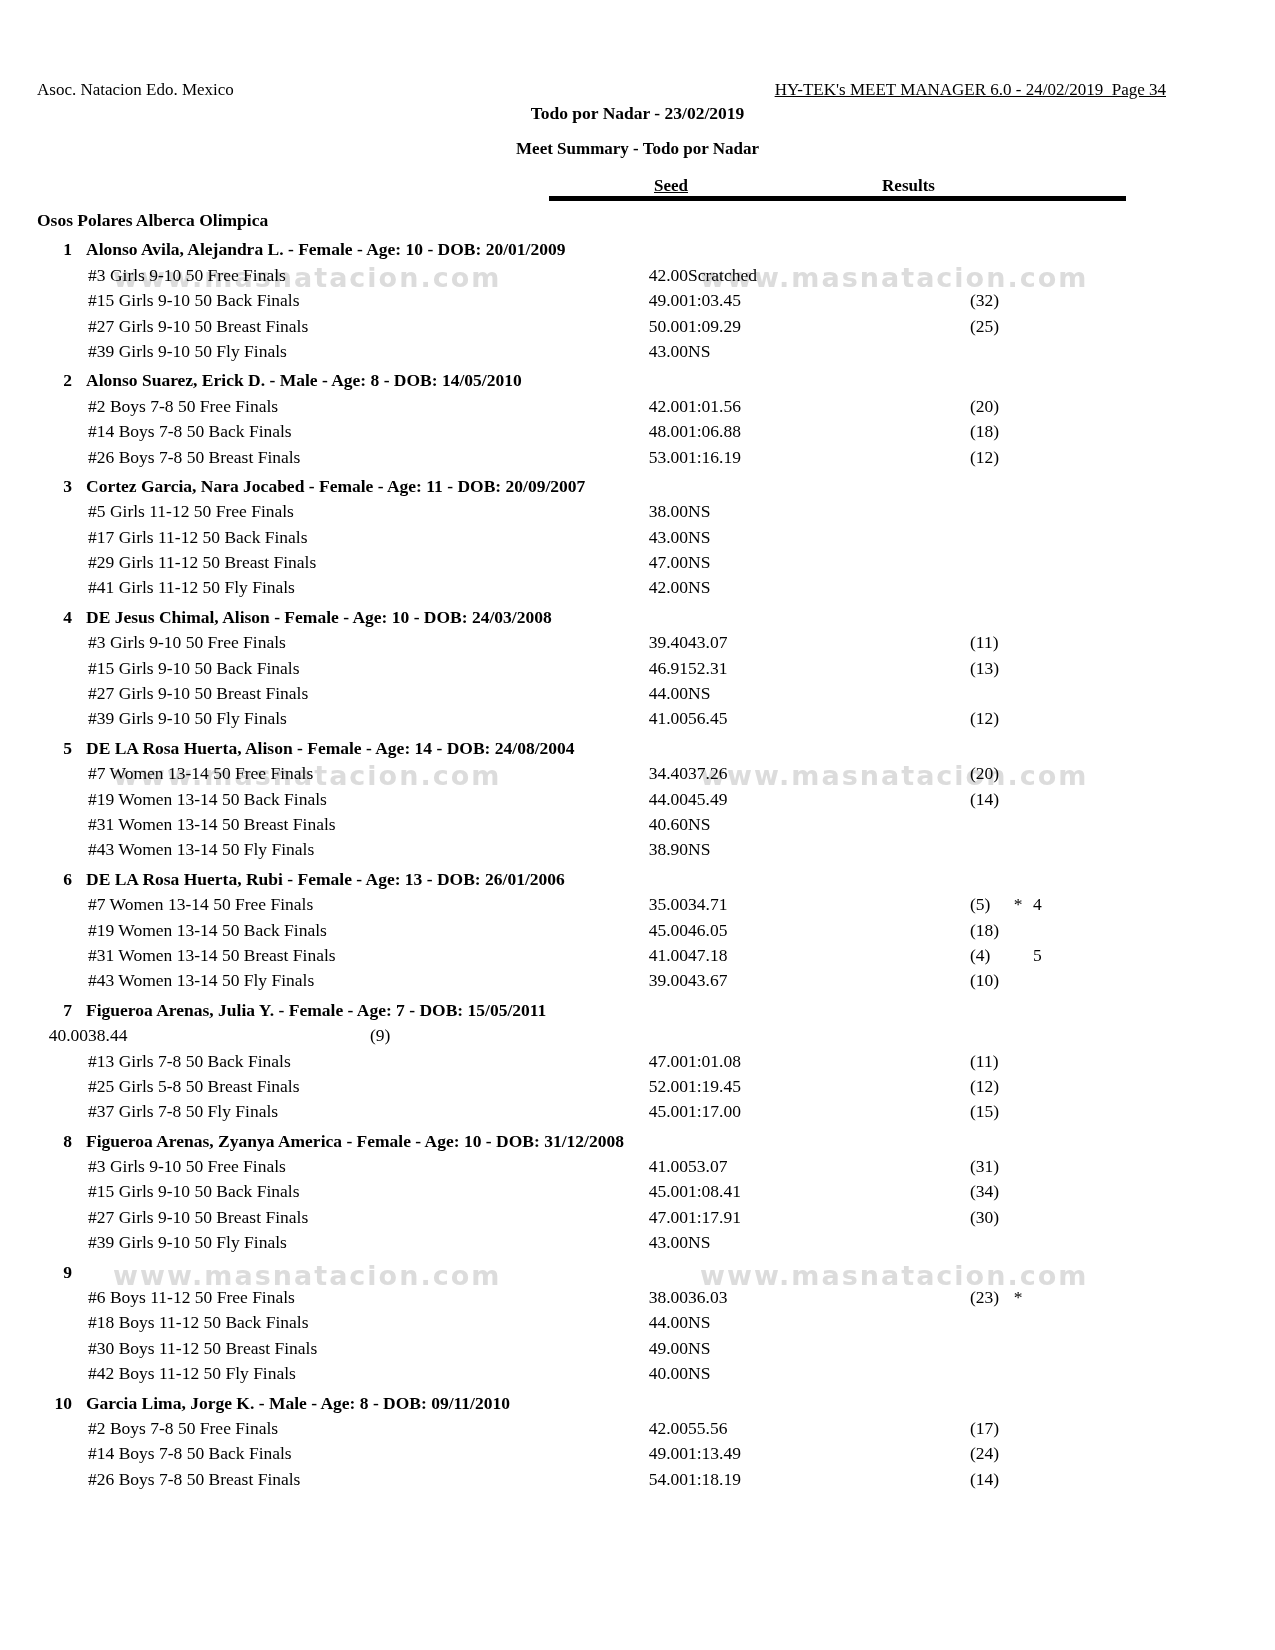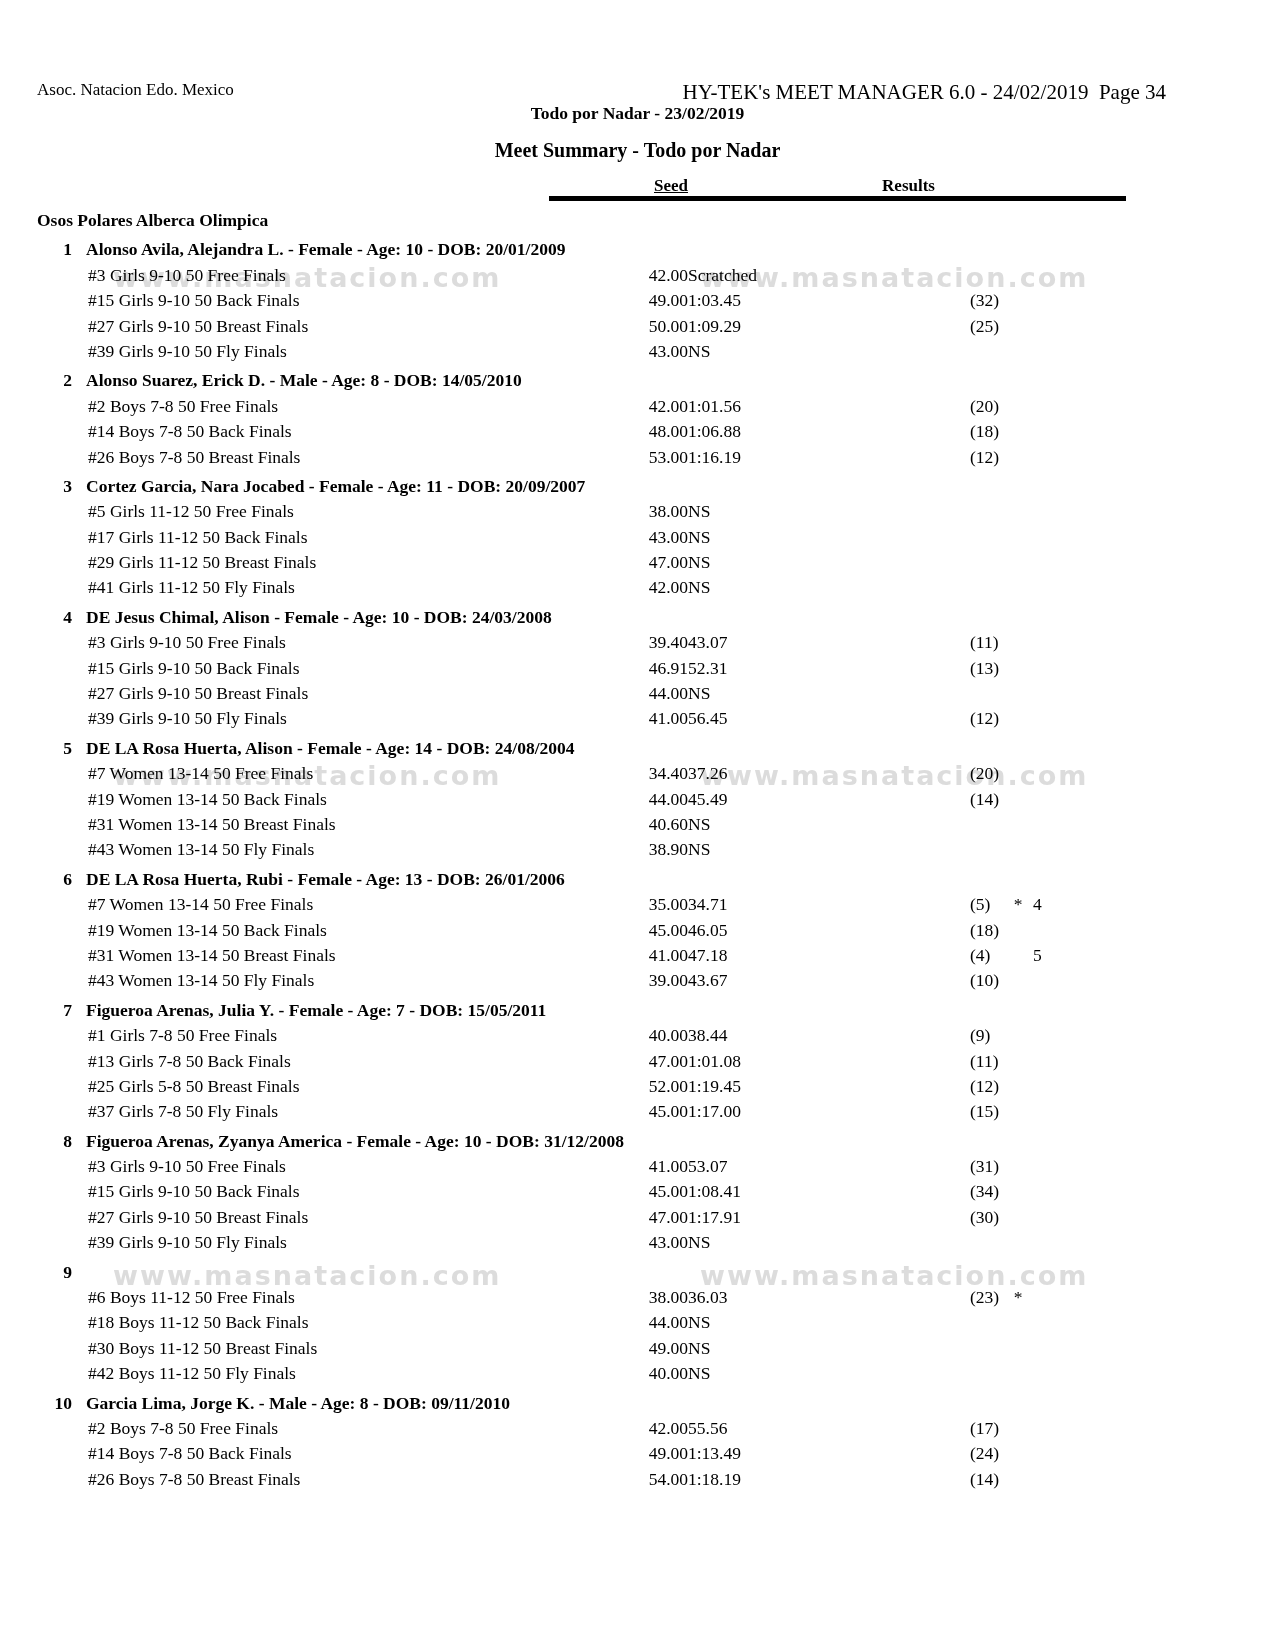--- a/index.html
+++ b/index.html
@@ -4,23 +4,23 @@
 <style>
   html,body{margin:0;padding:0;}
   body{
     width:1275px;height:1650px;background:#ffffff;position:relative;
     font-family:"Liberation Serif","DejaVu Serif",serif;color:#000;
     -webkit-font-smoothing:antialiased;overflow:hidden;
   }
   .abs{position:absolute;}
   
   .hdr-left{left:37px;top:80px;font-size:17px;}
-  .hdr-right{right:109px;top:80px;font-size:21px;white-space:pre;}
+  .hdr-right{right:109px;top:80px;font-size:17px;white-space:pre;text-decoration:underline;}
   .title-line{left:0;top:103px;width:1275px;text-align:center;font-size:17.5px;font-weight:bold;}
-  .subtitle-line{left:0;top:139px;width:1275px;text-align:center;font-size:20px;font-weight:bold;}
+  .subtitle-line{left:0;top:139px;width:1275px;text-align:center;font-size:17px;font-weight:bold;}
   .col-seed-label{left:600px;top:176px;width:88px;text-align:right;font-size:17px;font-weight:bold;text-decoration:underline;}
   .col-results-label{left:690px;top:176px;width:245px;text-align:right;font-size:17px;font-weight:bold;}
   .head-rule{left:549px;top:196px;width:577px;height:5px;background:#000;}
   
   .wm-layer{left:0;top:16px;width:1275px;height:1208px;z-index:0;pointer-events:none;}
   .wm{position:absolute;font-family:"DejaVu Sans","Liberation Sans",sans-serif;
       font-weight:bold;font-size:27px;letter-spacing:2px;color:#dcdcdc;white-space:nowrap;}
   
   .content{left:0;top:208px;width:1275px;z-index:1;}
   .row{height:25.4px;line-height:25.4px;display:flex;font-size:17.5px;white-space:nowrap;}
@@ -264,21 +264,20 @@
       <div class="ev-result">43.67</div>
       <div class="ev-place">(10)</div>
       <div class="ev-star"></div>
       <div class="ev-note"></div>
     </div>
     <div class="row swimmer-row">
       <div class="sw-num">7</div>
       <div class="sw-info">Figueroa Arenas, Julia Y. - Female - Age: 7 - DOB: 15/05/2011</div>
     </div>
     <div class="row">
-      <div class="ev-name">#1 Girls 7-8 50 Free Finals</div>
       <div class="ev-seed">40.00</div>
       <div class="ev-result">38.44</div>
       <div class="ev-place">(9)</div>
       <div class="ev-star"></div>
       <div class="ev-note"></div>
     </div>
     <div class="row">
       <div class="ev-name">#13 Girls 7-8 50 Back Finals</div>
       <div class="ev-seed">47.00</div>
       <div class="ev-result">1:01.08</div>

